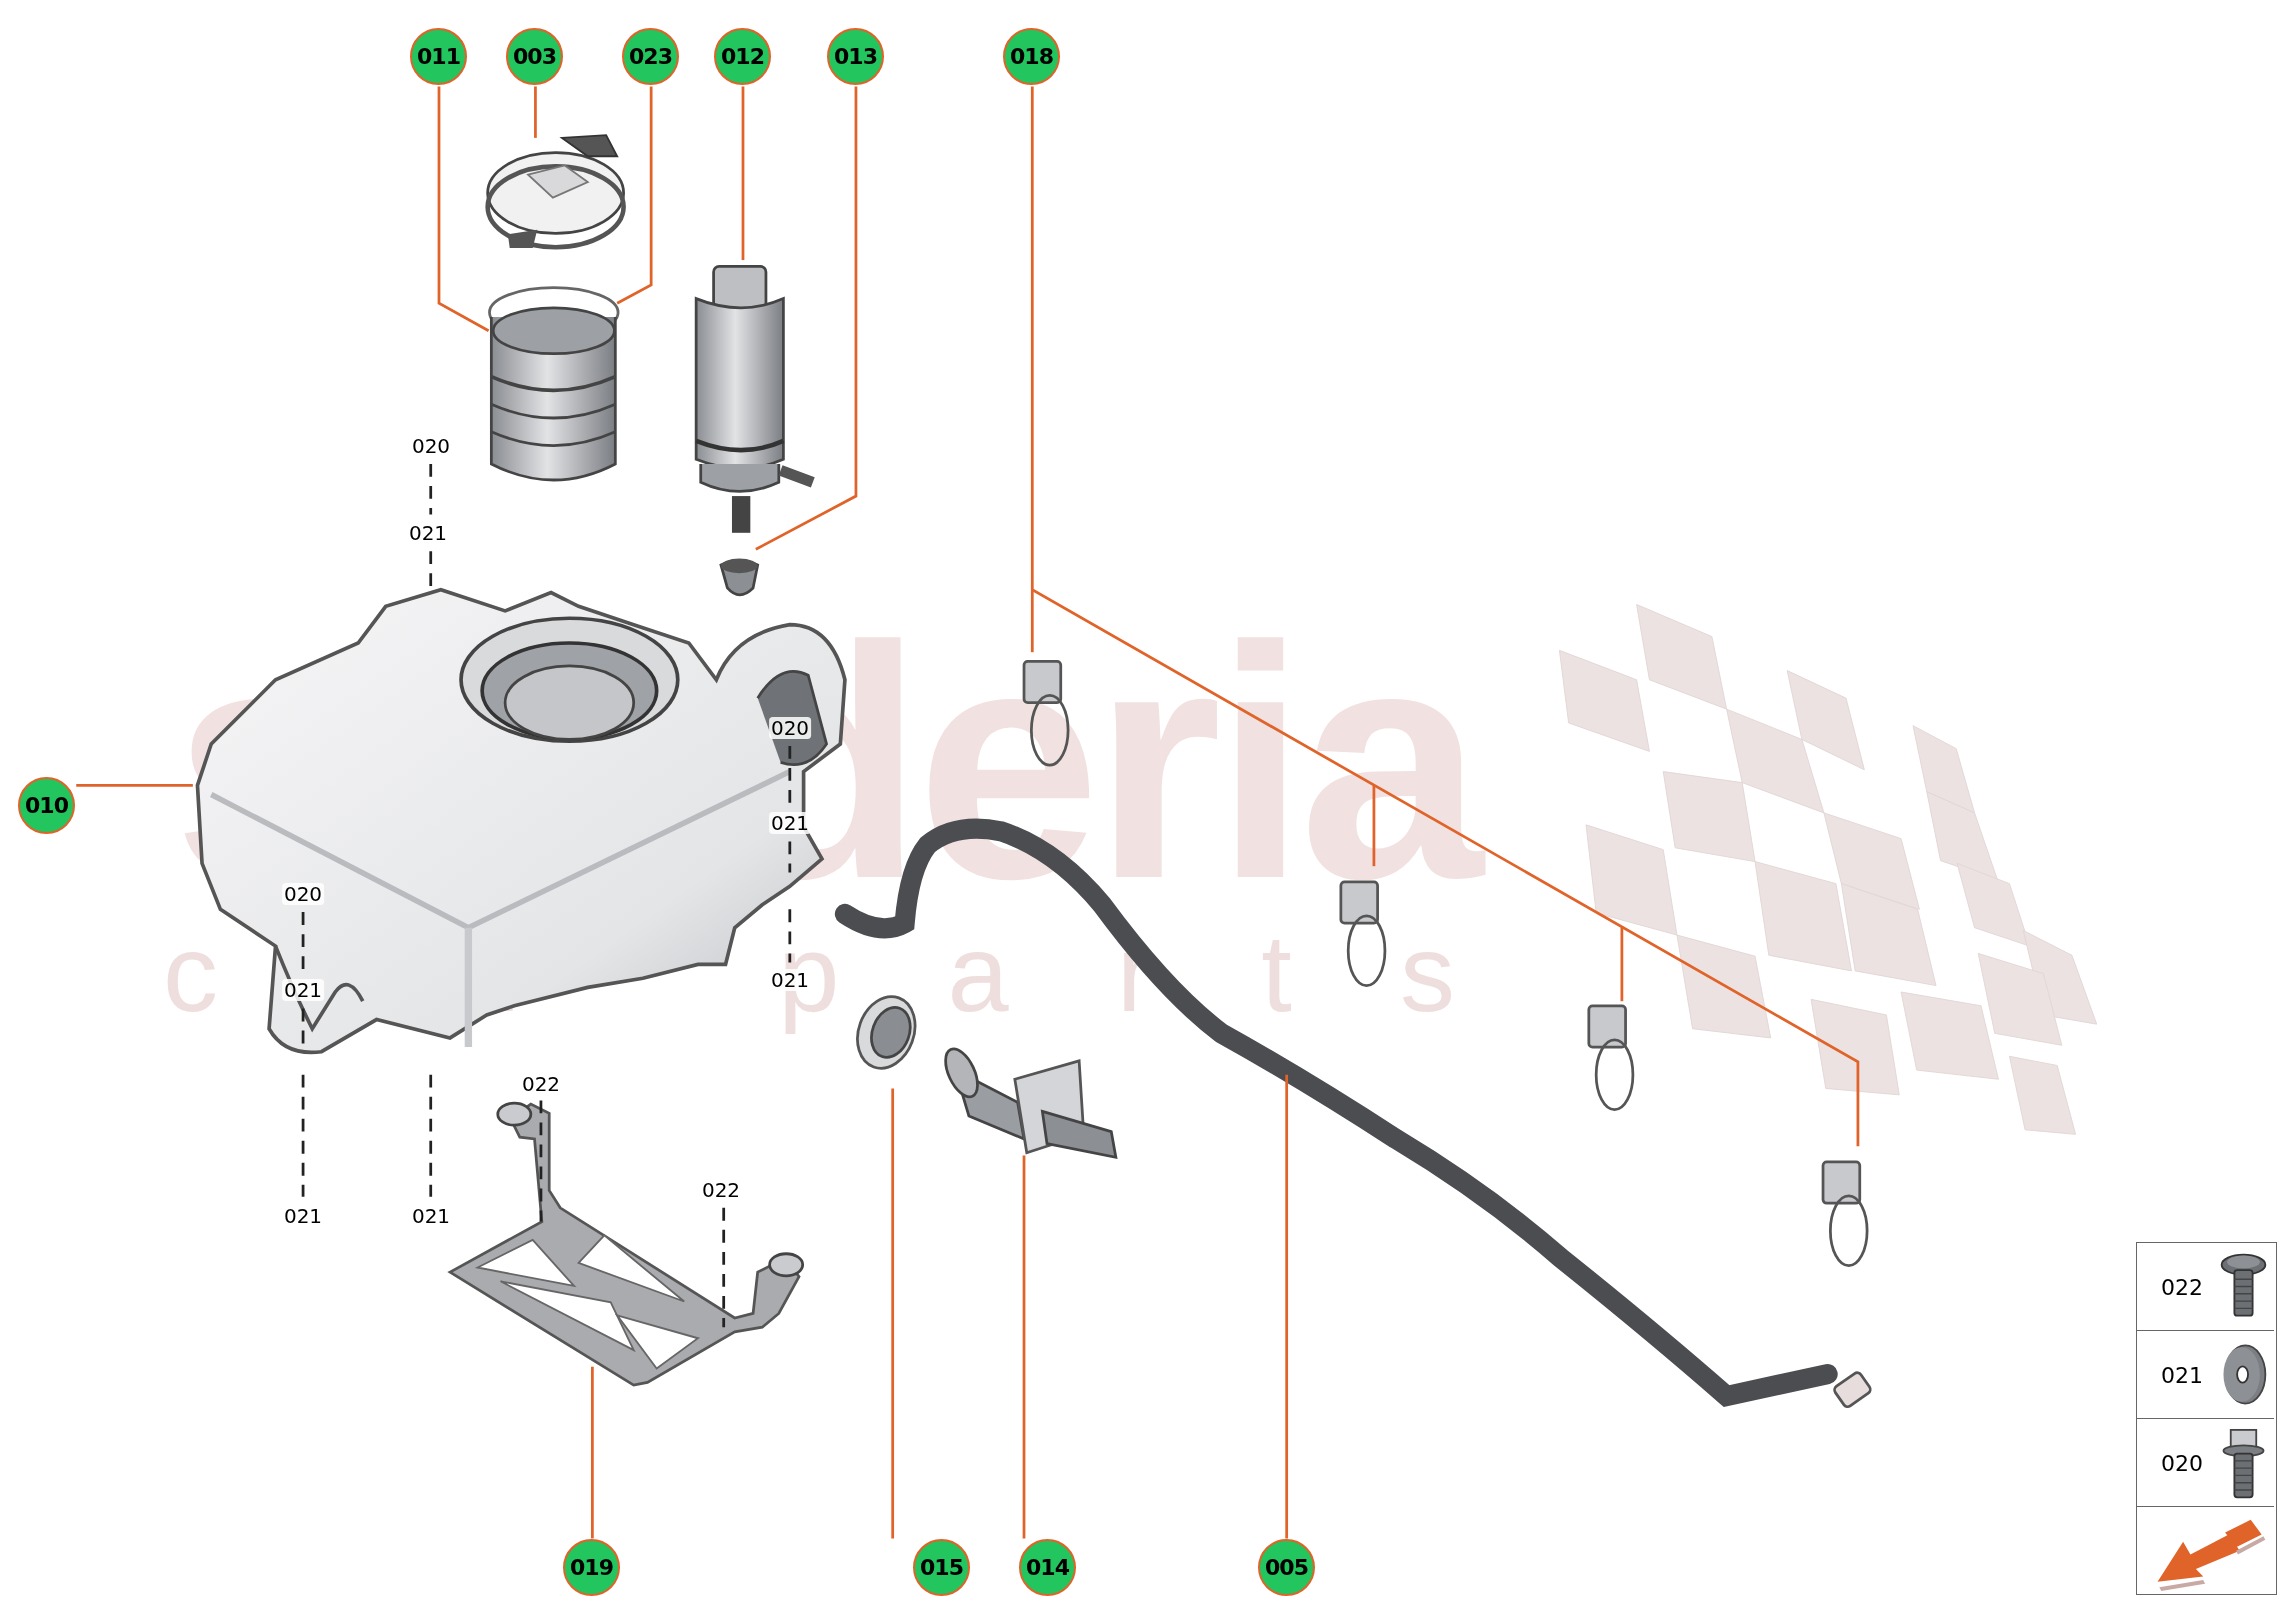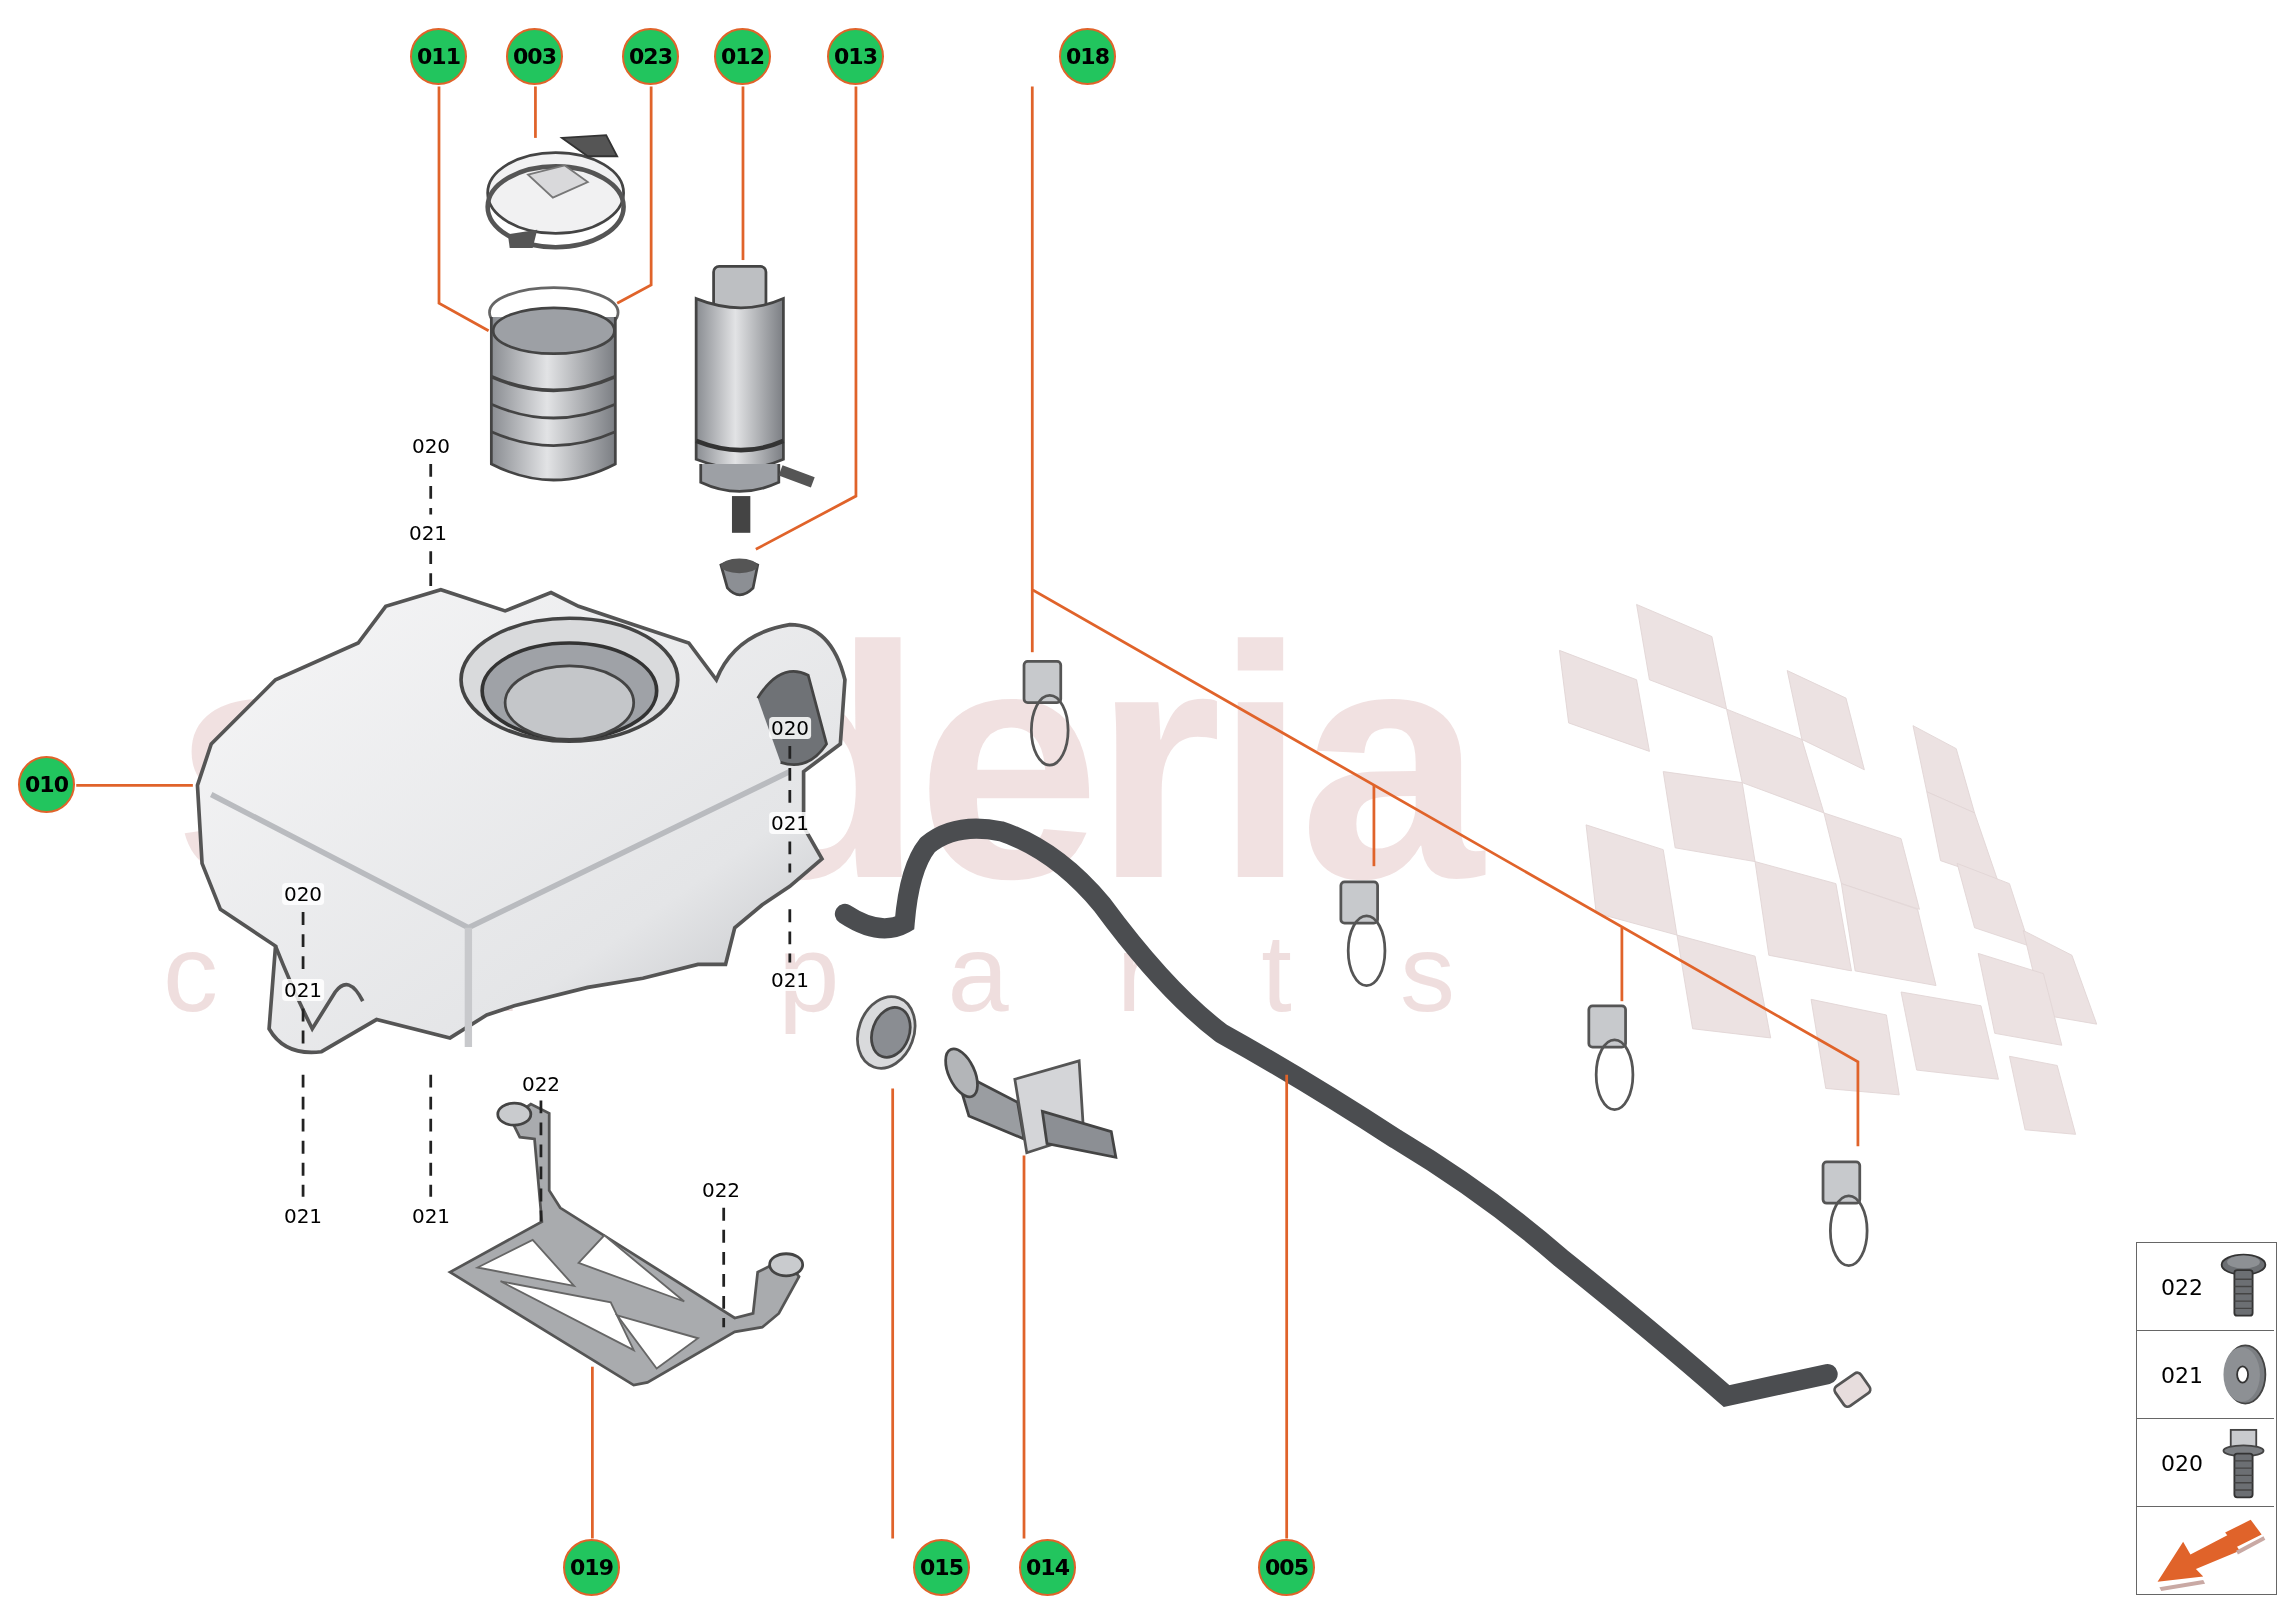--- a/index.html
+++ b/index.html
@@ -193,22 +193,22 @@
       <line x1="589" y1="1198" x2="589" y2="1330"></line>
       <line x1="788" y1="1315" x2="788" y2="1445"></line>
     </g>
   </svg>
 
   <div class="callout" style="left:439px;top:57px;">011</div>
   <div class="callout" style="left:535px;top:57px;">003</div>
   <div class="callout" style="left:651px;top:57px;">023</div>
   <div class="callout" style="left:743px;top:57px;">012</div>
   <div class="callout" style="left:856px;top:57px;">013</div>
-  <div class="callout" style="left:1088px;top:57px;">018</div>
-  <div class="callout" style="left:47px;top:785px;">010</div>
+  <div class="callout" style="left:1032px;top:57px;">018</div>
+  <div class="callout" style="left:47px;top:806px;">010</div>
   <div class="callout" style="left:592px;top:1568px;">019</div>
   <div class="callout" style="left:893px;top:1568px;margin-left:20px;">015</div>
   <div class="callout" style="left:1048px;top:1568px;">014</div>
   <div class="callout" style="left:1287px;top:1568px;">005</div>
 
   <div class="small-label" style="left:431px;top:446px;">020</div>
   <div class="small-label" style="left:428px;top:533px;">021</div>
   <div class="small-label" style="left:790px;top:728px;">020</div>
   <div class="small-label" style="left:790px;top:823px;">021</div>
   <div class="small-label" style="left:790px;top:980px;">021</div>

